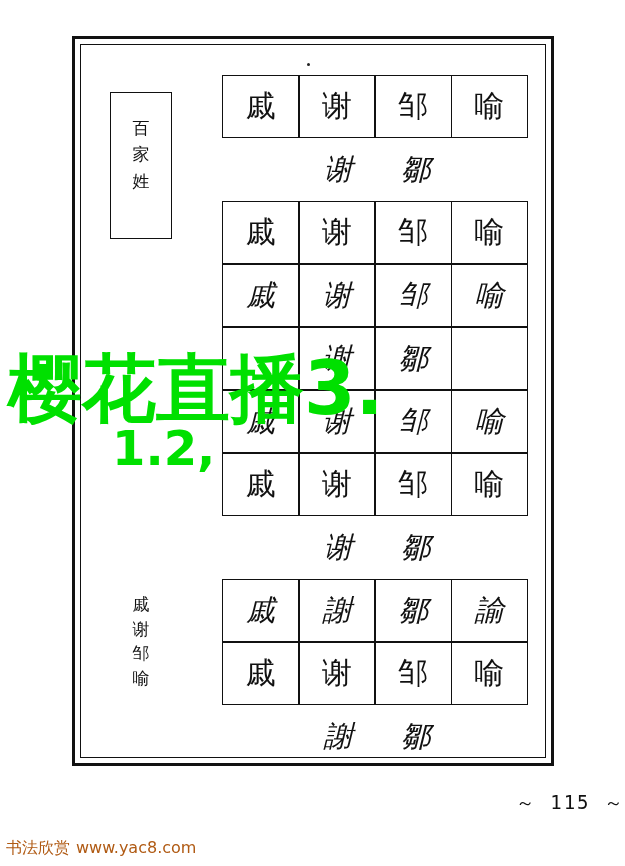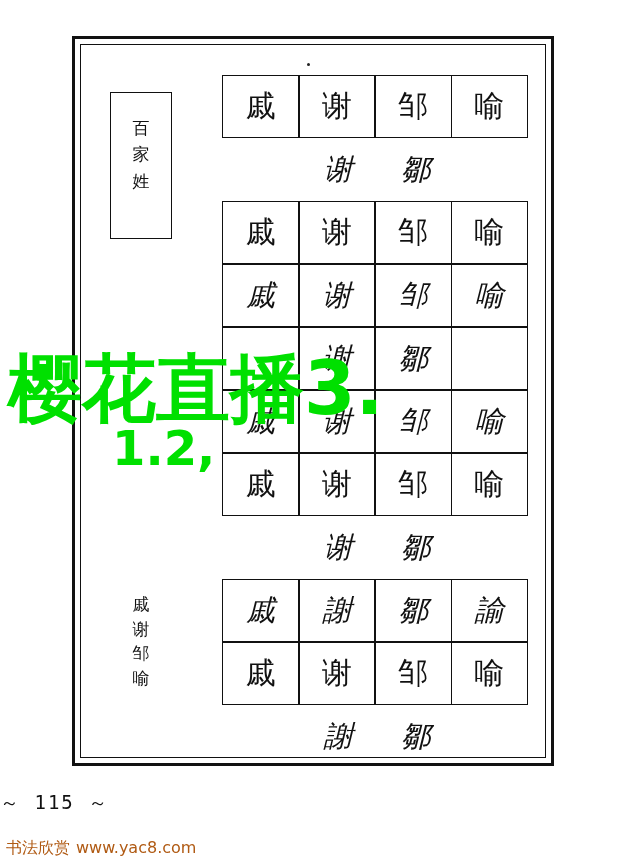--- a/index.html
+++ b/index.html
@@ -124,21 +124,21 @@
     border-radius: 50%;
     background: #222;
   }
 
   
   .page-number {
     position: absolute;
     left: 0;
     top: 790px;
     width: 625px;
-    text-align: left;
+    text-align: right;
     font-family: "DejaVu Sans Mono", monospace;
     font-size: 19px;
     letter-spacing: 2px;
     color: #111;
   }
 
   
   .footer {
     position: absolute;
     left: 6px;

